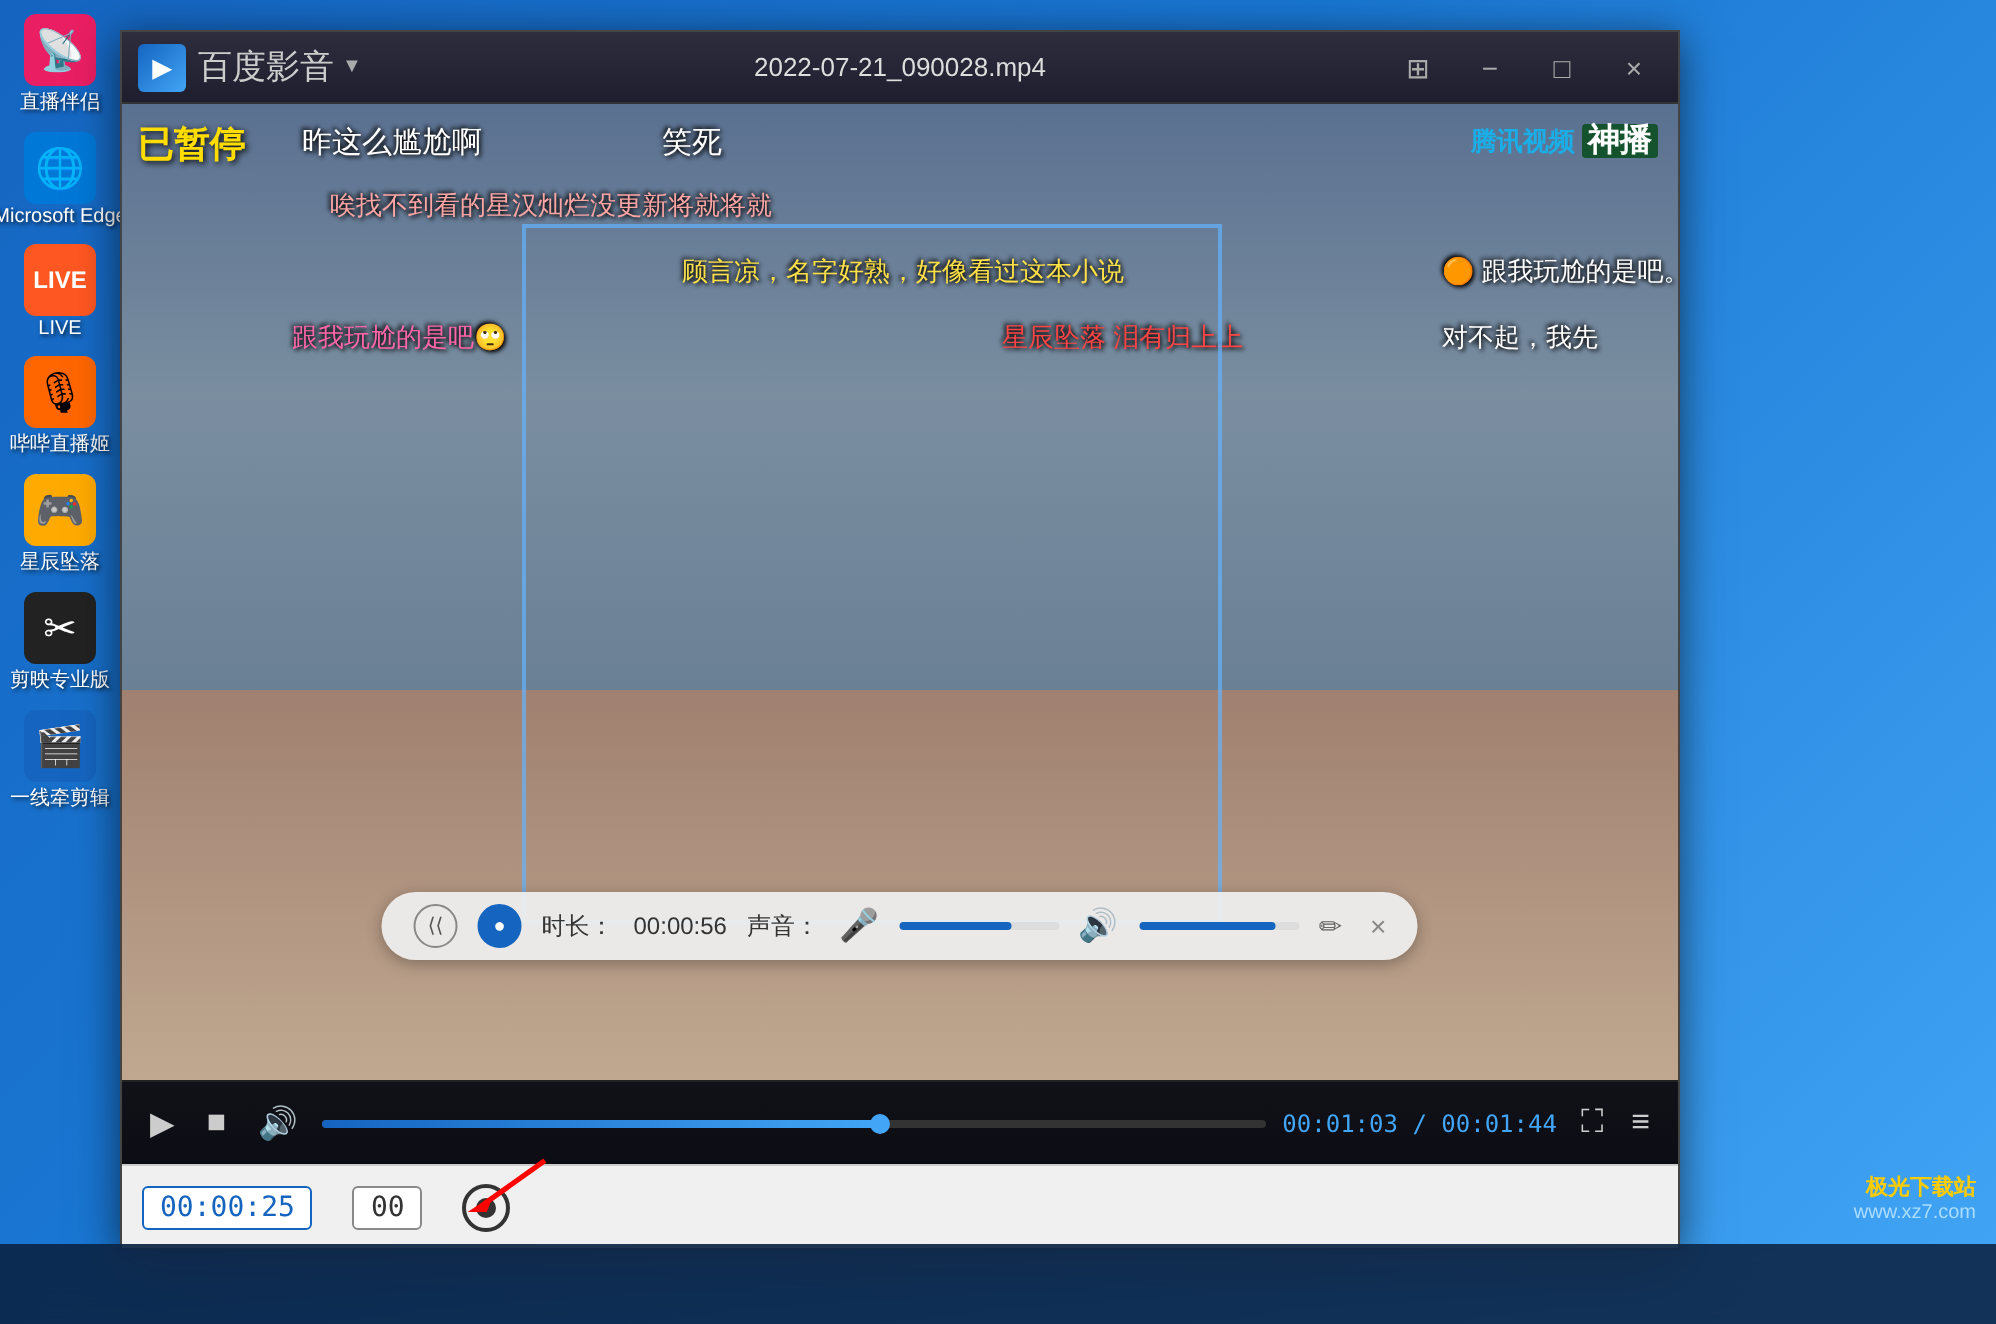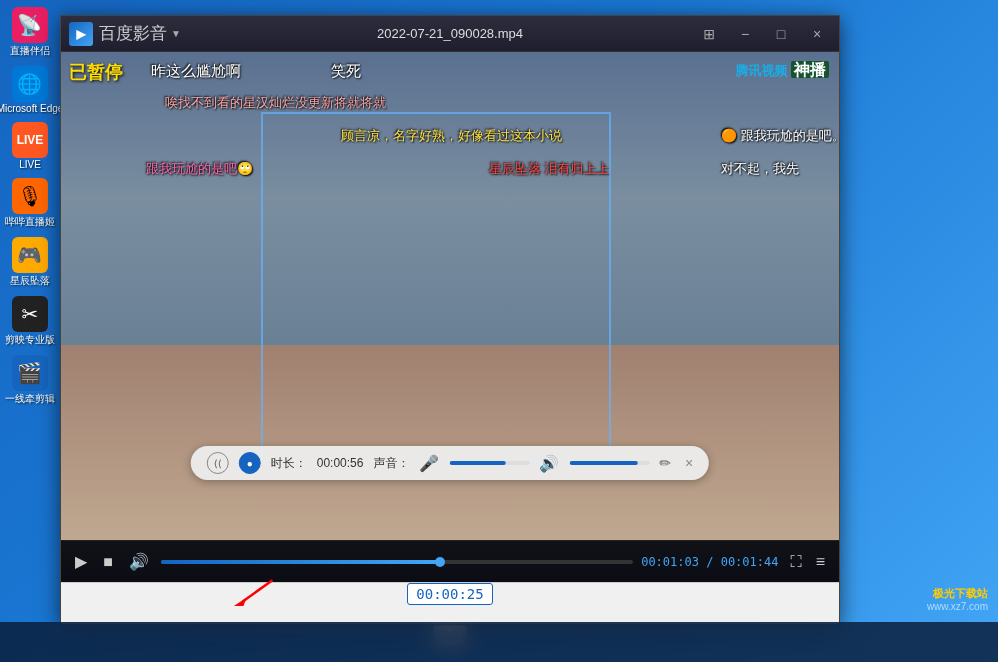--- a/index.html
+++ b/index.html
@@ -332,21 +332,20 @@
     
     .bottom-bar {
       height: 42px;
       background: #f0f0f0;
       display: flex;
       align-items: center;
       padding: 0 10px;
       gap: 20px;
       flex-shrink: 0;
       border-top: 1px solid #ccc;
-      flex-direction: column;
     }
 
     .time-box {
       border: 1px solid #1565c0;
       border-radius: 3px;
       padding: 2px 8px;
       font-size: 14px;
       font-family: monospace;
       color: #1565c0;
       background: white;
@@ -484,21 +483,21 @@
 
       <div class="paused-label">已暂停</div>
 
       <div class="danmaku-area">
         <span class="danmaku-line" style="top:10px;left:90px;color:#ffffff;text-align:center;">昨这么尴尬啊</span>
         <span class="danmaku-line" style="top:10px;left:270px;color:#ffffff;">笑死</span>
         <span class="danmaku-line" style="top:42px;left:88px;color:#fca5a5;font-size:13px;margin-left:16px;">唉找不到看的星汉灿烂没更新将就将就</span>
         <span class="danmaku-line" style="top:75px;left:280px;color:#fde047;font-size:13px;">顾言凉，名字好熟，好像看过这本小说</span>
         <span class="danmaku-line" style="top:75px;left:660px;color:#ffffff;font-size:13px;">🟠 跟我玩尬的是吧。啊</span>
         <span class="danmaku-line" style="top:108px;left:85px;color:#ff66aa;font-size:13px;">跟我玩尬的是吧🙄</span>
-        <span class="danmaku-line" style="top:108px;left:428px;color:#ff4444;font-size:13px;text-align:right;">星辰坠落 泪有归上上</span>
+        <span class="danmaku-line" style="top:108px;left:440px;color:#ff4444;font-size:13px;text-align:right;">星辰坠落 泪有归上上</span>
         <span class="danmaku-line" style="top:108px;left:660px;color:#ffffff;font-size:13px;">对不起，我先</span>
 
         <span style="position:absolute;top:8px;right:10px;color:#1aade6;font-size:13px;font-weight:bold;">腾讯视频 <span style="background:#14532d;color:white;padding:0 3px;border-radius:2px;font-size:16px;">神播</span></span>
         <span style="position:absolute;top:8px;right:10px;margin-top:0px;color:#ff6600;font-size:11px;"></span>
       </div>
 
       <div class="crop-rect"></div>
 
       <div class="mini-control">
         <div class="mini-ctrl-btn">⟨⟨</div>

